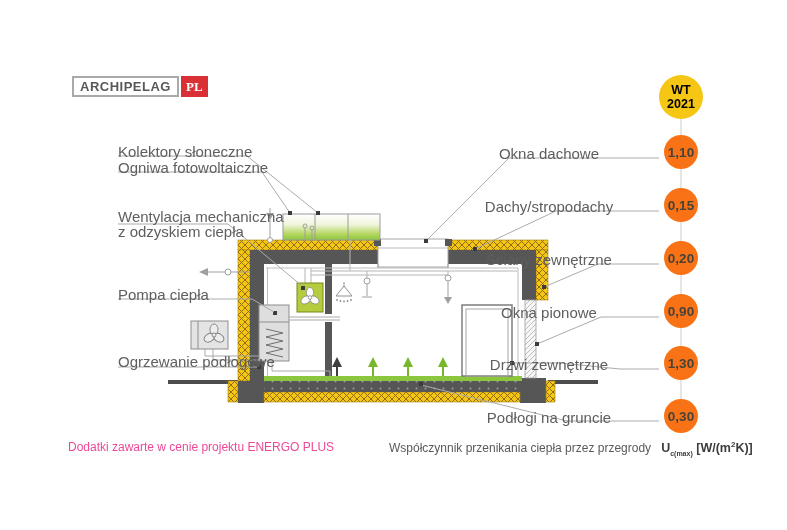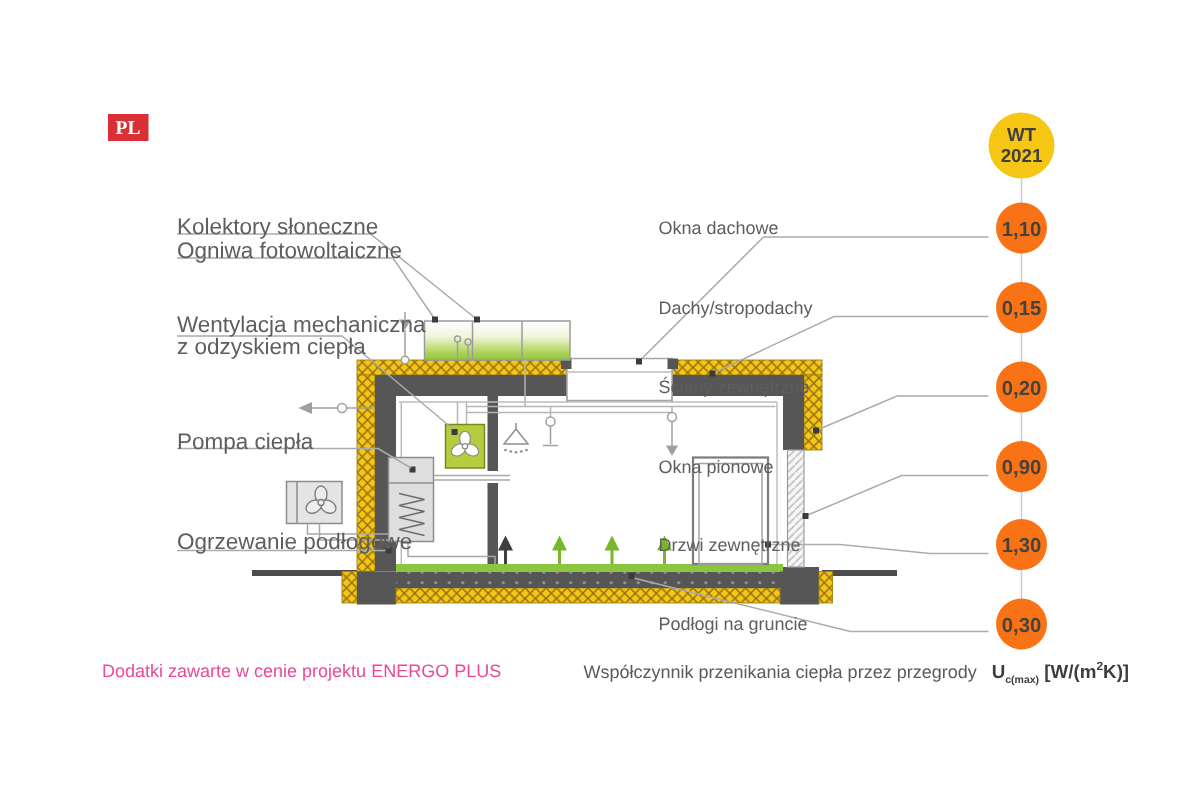--- a/index.html
+++ b/index.html
@@ -9,25 +9,25 @@
 
   
   .logo{position:absolute;left:72px;top:76px;display:flex;align-items:stretch;gap:2px;}
   .logo-brand{border:2px solid #a9a9ab;color:#58585a;font-weight:bold;font-size:13px;
               letter-spacing:.5px;padding:1px 6px;display:flex;align-items:center;}
   .logo-pl{background:#D93036;color:#ffffff;font-weight:bold;font-size:13px;
            padding:1px 5px;display:flex;align-items:center;font-family:Liberation Serif, serif;}
 
   
   .llabel{position:absolute;left:118px;font-size:15px;color:#5e5e5e;line-height:15px;white-space:nowrap;}
-  .rlabel{position:absolute;left:439px;width:220px;text-align:left;font-size:12px;color:#5e5e5e;white-space:nowrap;}
+  .rlabel{position:absolute;left:439px;width:220px;text-align:center;font-size:15px;color:#5e5e5e;white-space:nowrap;}
 
   
   .wt-badge{position:absolute;left:659px;top:75px;width:44px;height:44px;border-radius:50%;
-            background:#F6C615;color:#404040;font-weight:bold;font-size:12.5px;line-height:1.15;
+            background:#F6C615;color:#000000;font-weight:bold;font-size:12.5px;line-height:1.15;
             display:flex;flex-direction:column;align-items:center;justify-content:center;}
   .uval{position:absolute;left:664px;width:34px;height:34px;border-radius:50%;background:#f97316;
         color:#45433a;font-weight:bold;font-size:13.5px;display:flex;align-items:center;justify-content:center;}
 
   
   .foot-left{position:absolute;left:68px;top:440px;font-size:12px;color:#ec4899;}
   .foot-right{position:absolute;left:389px;top:440px;font-size:12px;color:#5a5a5a;white-space:nowrap;}
   .uterm{font-weight:bold;color:#3d3d3d;margin-left:10px;font-size:12.5px;}
   .uterm sub{font-size:7px;}
   .uterm sup{font-size:8px;}
@@ -228,20 +228,21 @@
       <rect x="424" y="239" width="4" height="4"></rect>
       <rect x="473" y="247" width="4" height="4"></rect>
       <rect x="542" y="285" width="4" height="4"></rect>
       <rect x="535" y="342" width="4" height="4"></rect>
       <rect x="510" y="361" width="4" height="4"></rect>
       <rect x="419" y="382" width="4" height="4"></rect>
     </g>
   </svg>
 
   <div class="logo">
+    <span class="logo-brand">ARCHIPELAG</span>
     <span class="logo-pl">PL</span>
   </div>
 
   <div class="llabel" style="top:144px">
     <div>Kolektory słoneczne</div>
   </div>
   <div class="llabel" style="top:160px">
     <div>Ogniwa fotowoltaiczne</div>
   </div>
   <div class="llabel" style="top:209px">

